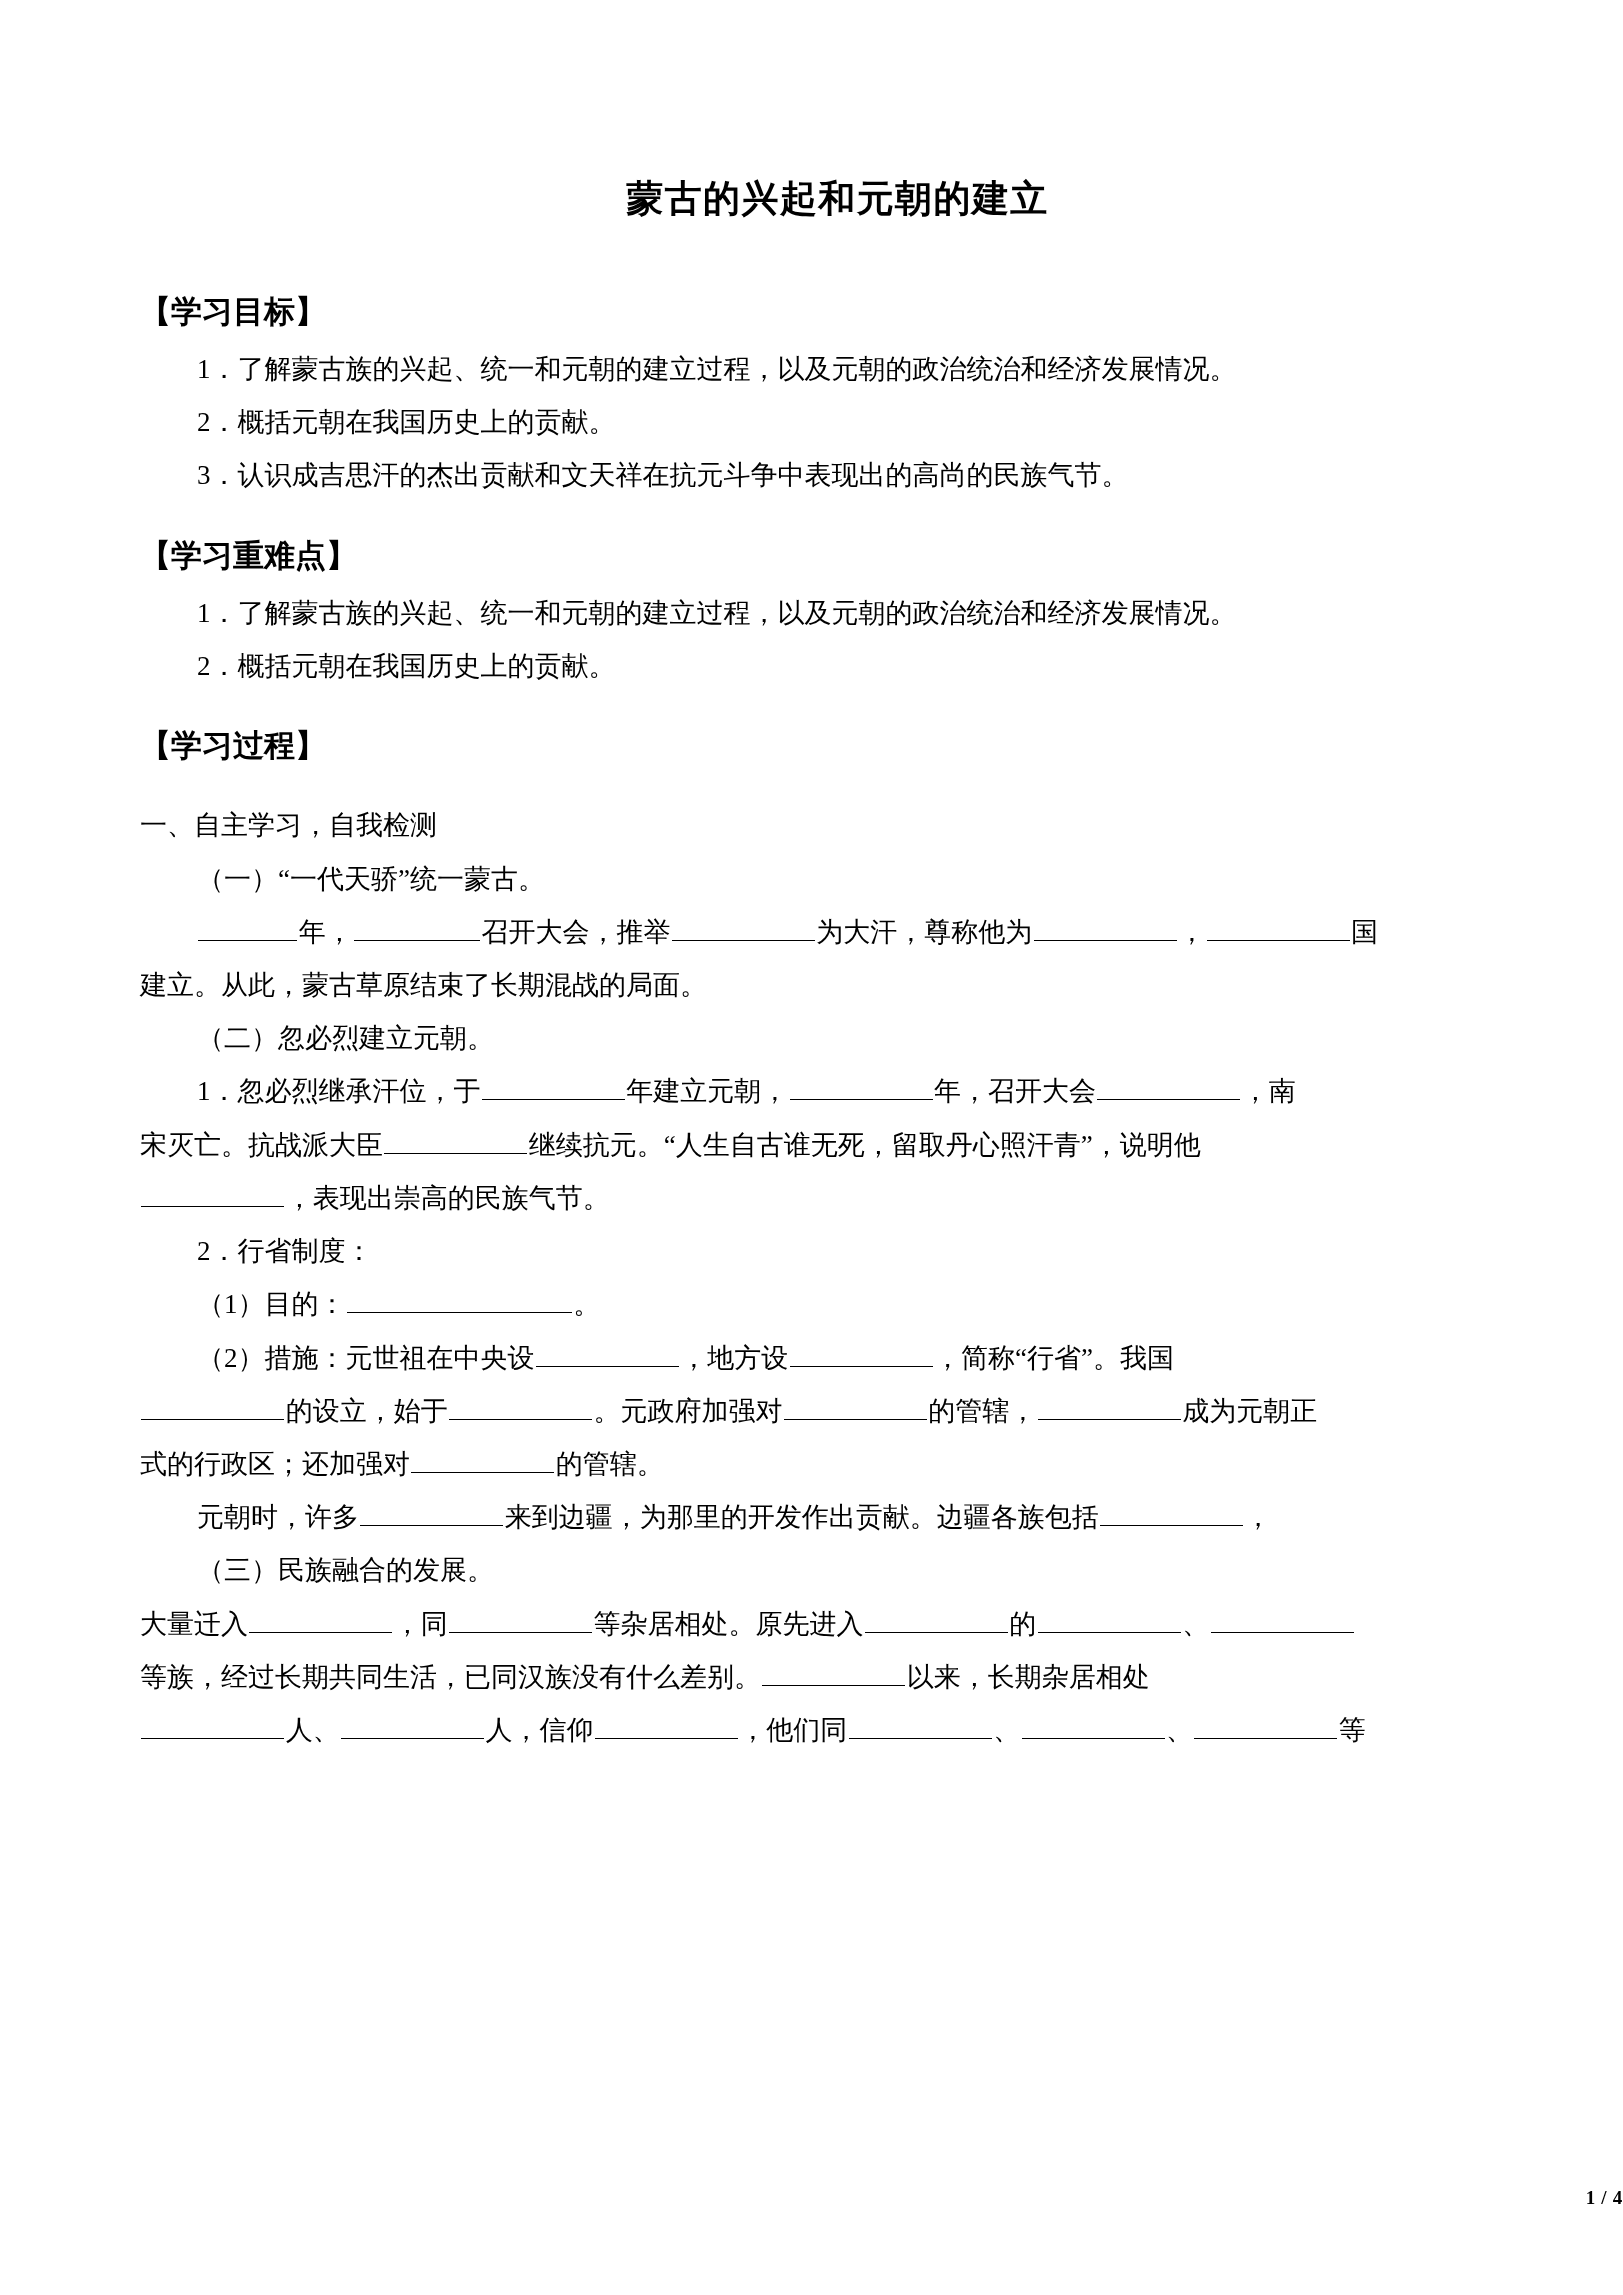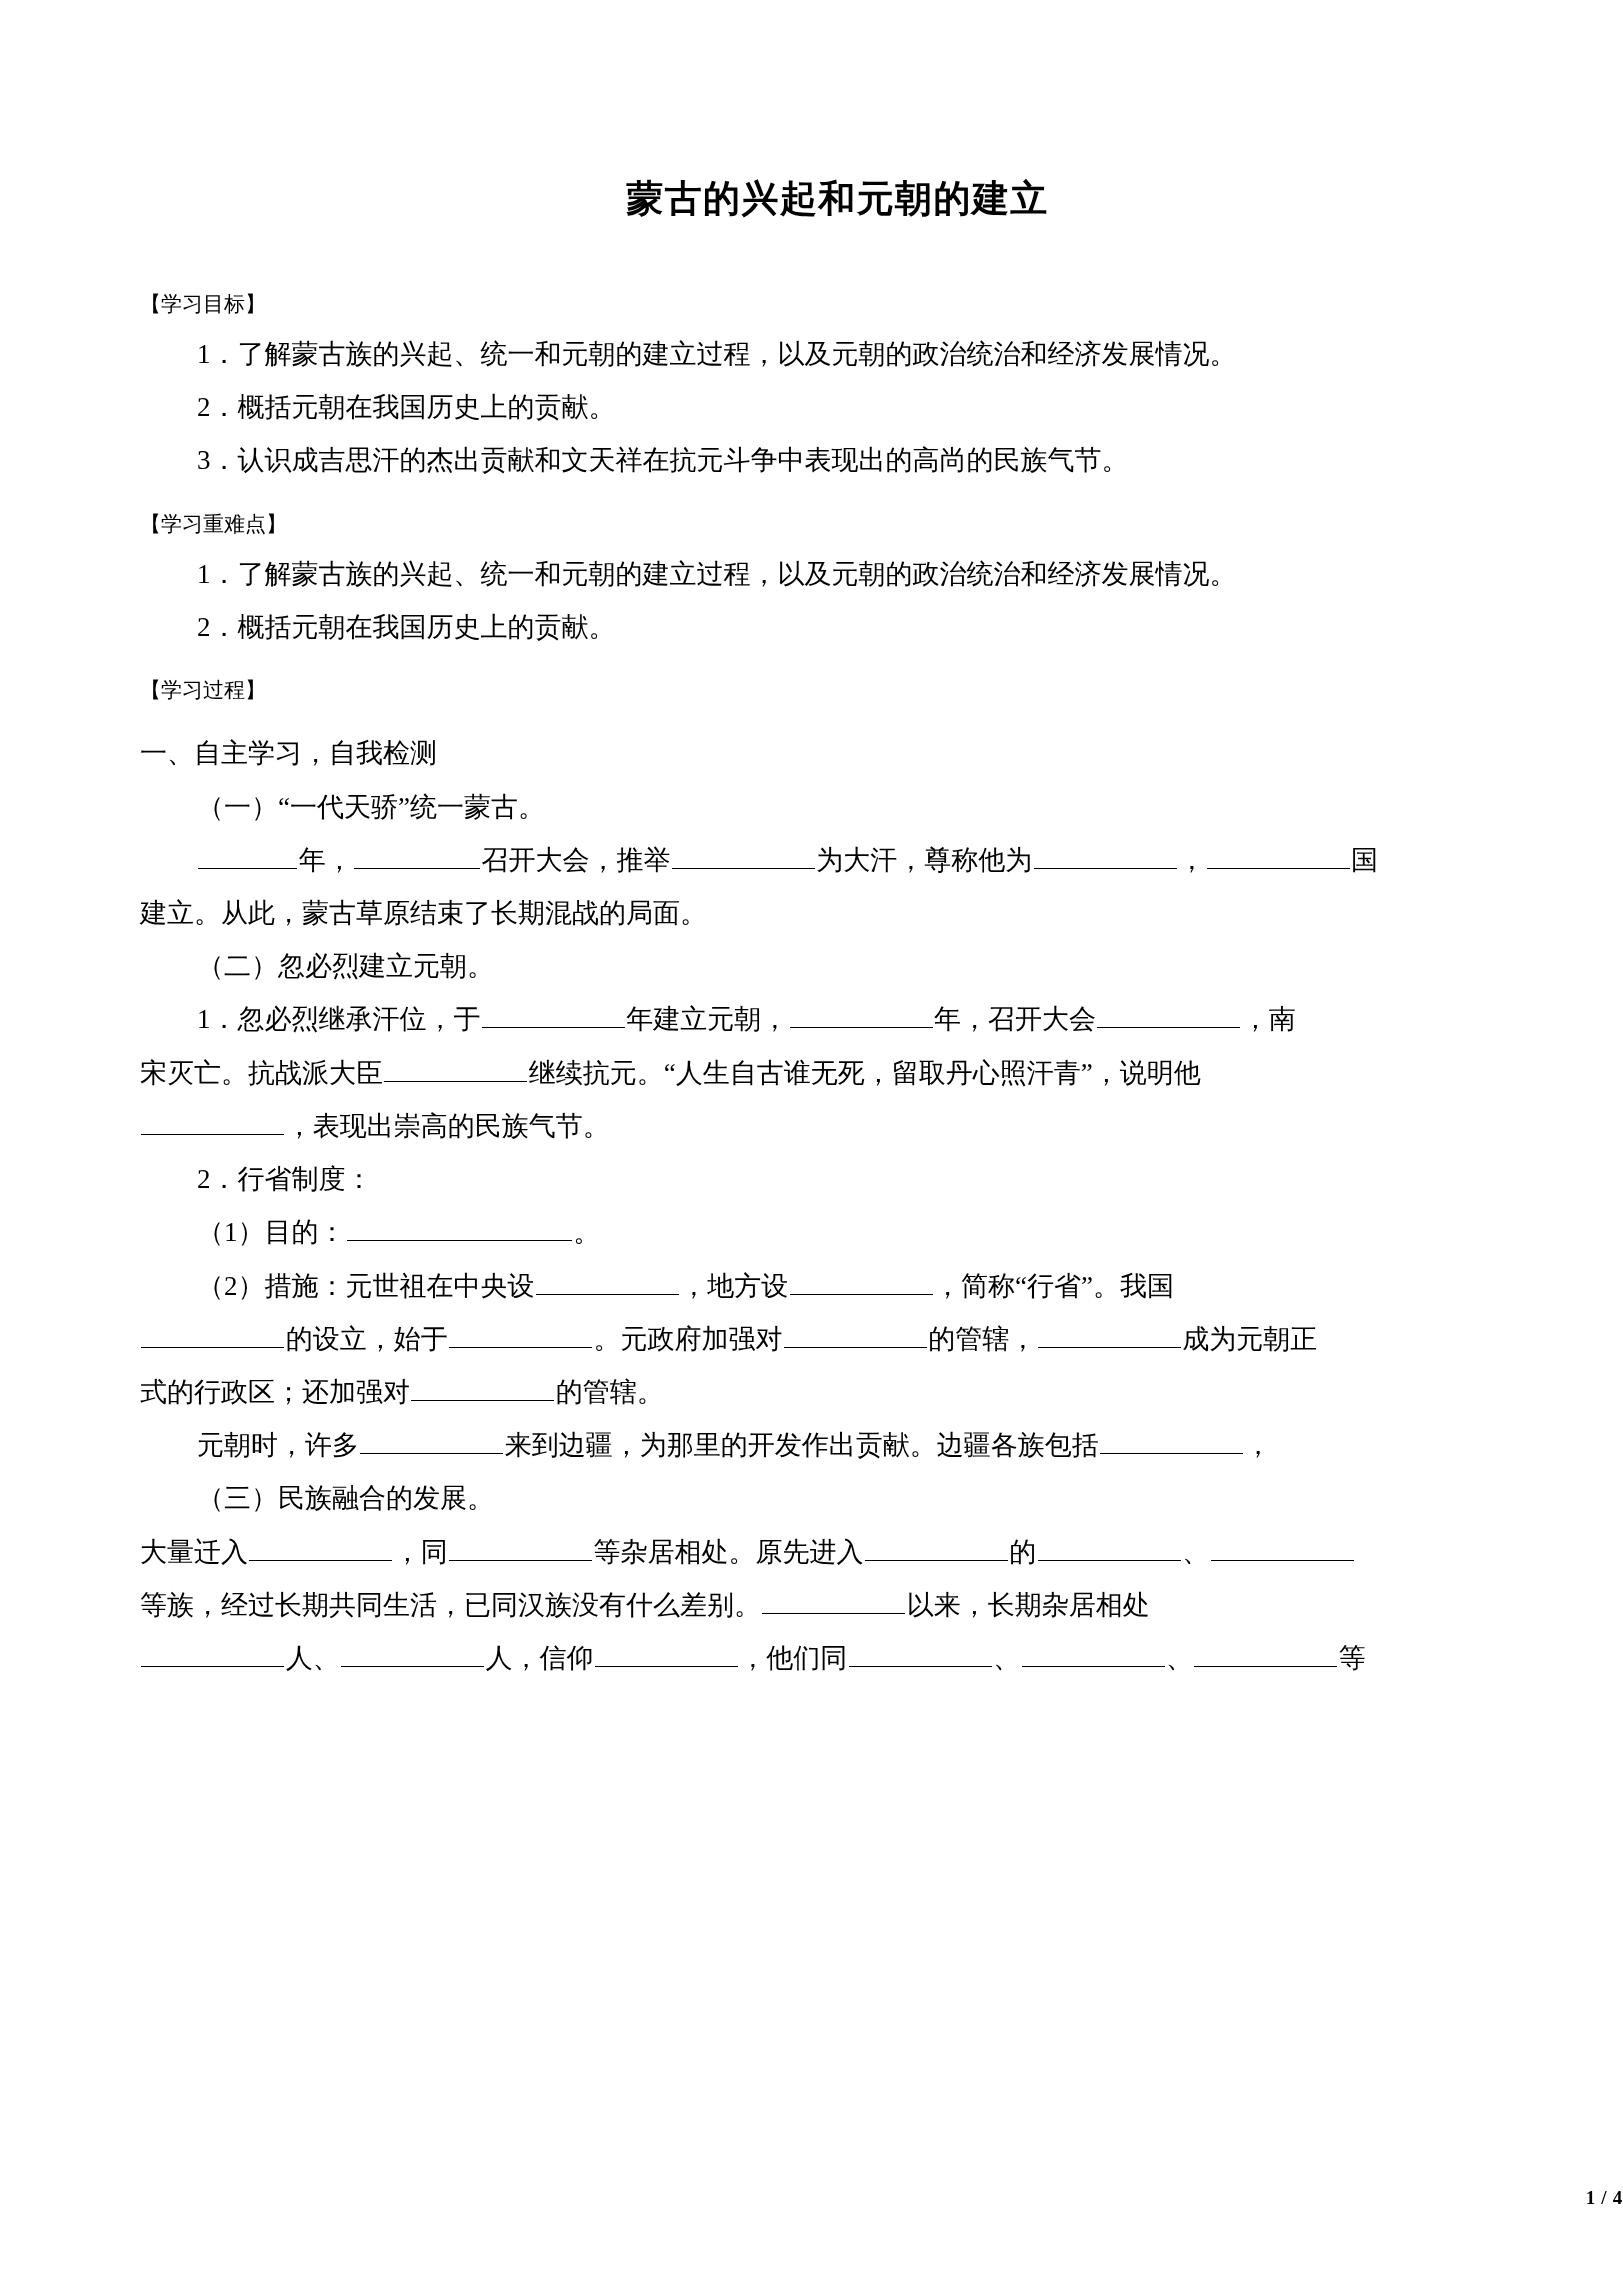--- a/index.html
+++ b/index.html
@@ -22,22 +22,22 @@
   }
   .doc-title {
     text-align: center;
     font-size: 37px;
     font-weight: bold;
     letter-spacing: 1.4px;
     margin: 0 0 65px 0;
     line-height: 1.35;
   }
   .section-head {
-    font-size: 21px;
-    font-weight: normal;
+    font-size: 31px;
+    font-weight: bold;
     margin: 0 0 9.5px 0;
     line-height: 1.5;
   }
   .para {
     font-size: 27px;
     line-height: 1.82;
     margin: 0 0 4.1px 0;
     text-align: justify;
   }
   .indent1 {
@@ -62,21 +62,21 @@
   .b-xl { width: 143px; }
   .b-xxl { width: 225px; }
   .box {
     display: inline-block;
     width: 17.7px;
     height: 17.7px;
     border: 1.4px solid #000;
     vertical-align: 1.4px;
     margin: 0 1.4px;
   }
-  .gap-top-1 { margin-top: 23px; }
+  .gap-top-1 { margin-top: 32px; }
   .footer {
     position: absolute;
     left: 0;
     right: 0;
     bottom: 86px;
     text-align: right;
     font-size: 19px;
     font-weight: bold;
     font-family: "Liberation Serif", serif;
     letter-spacing: 0.7px;

